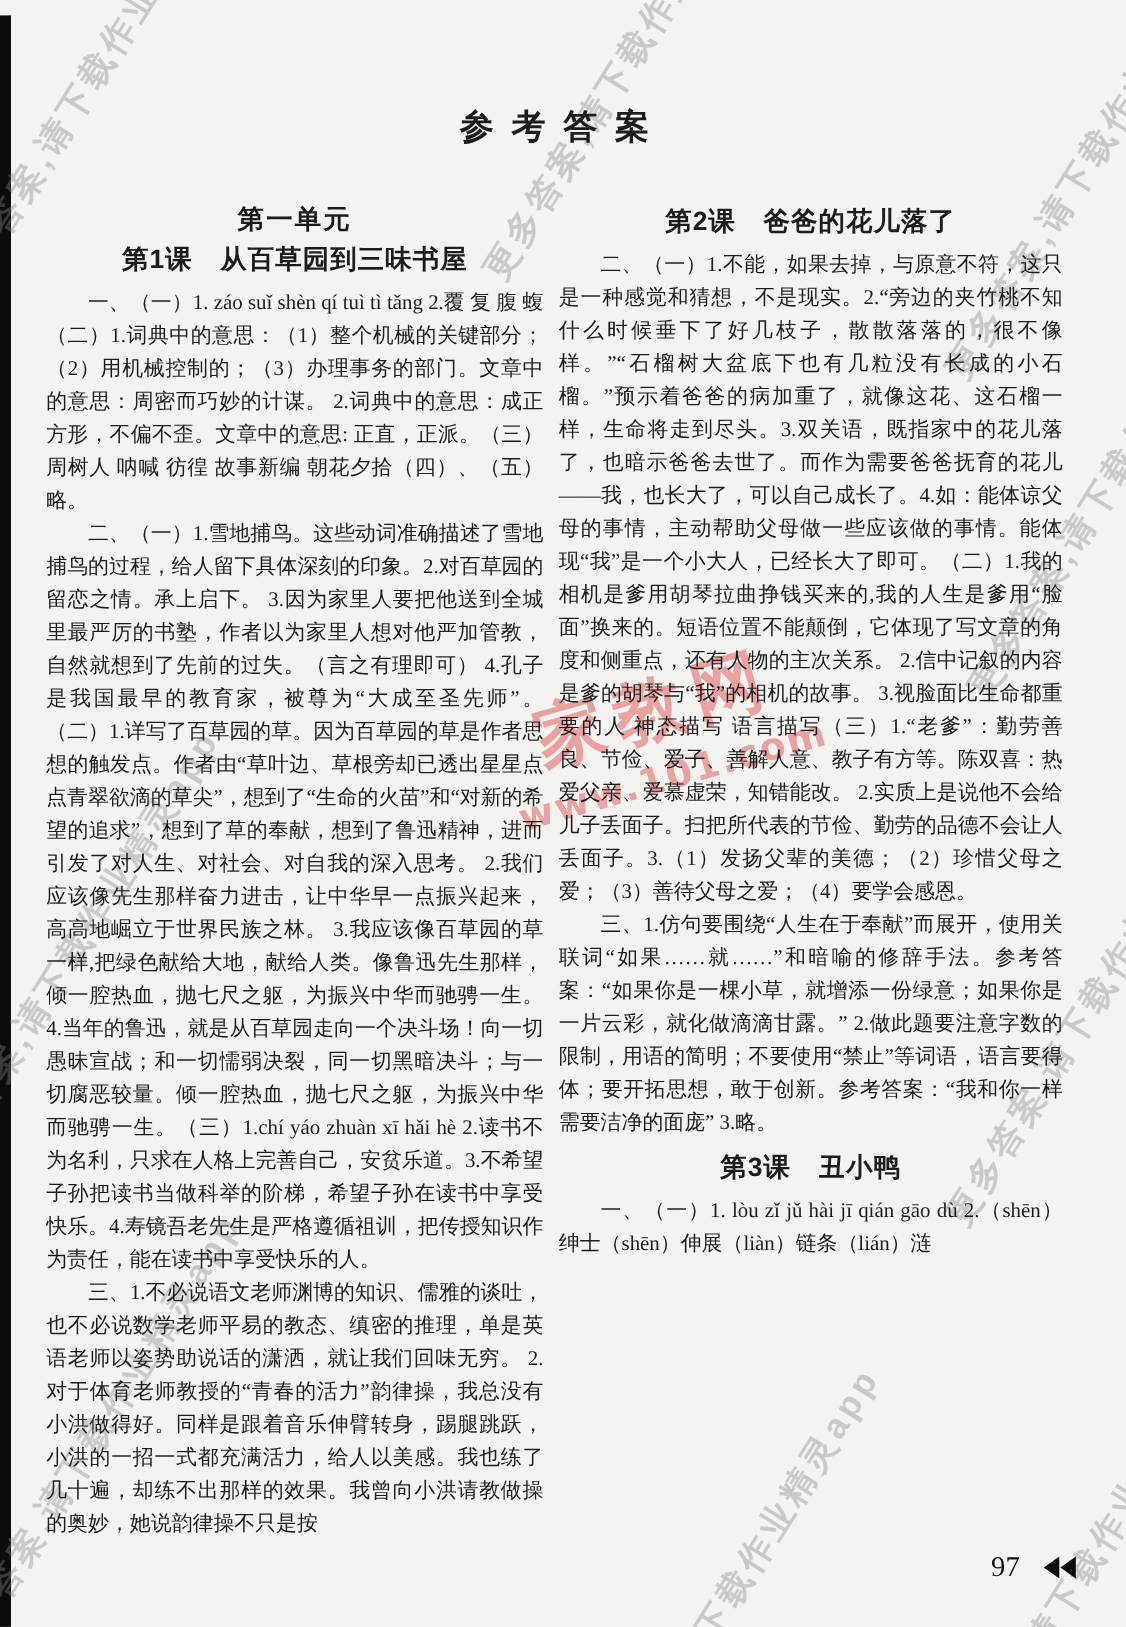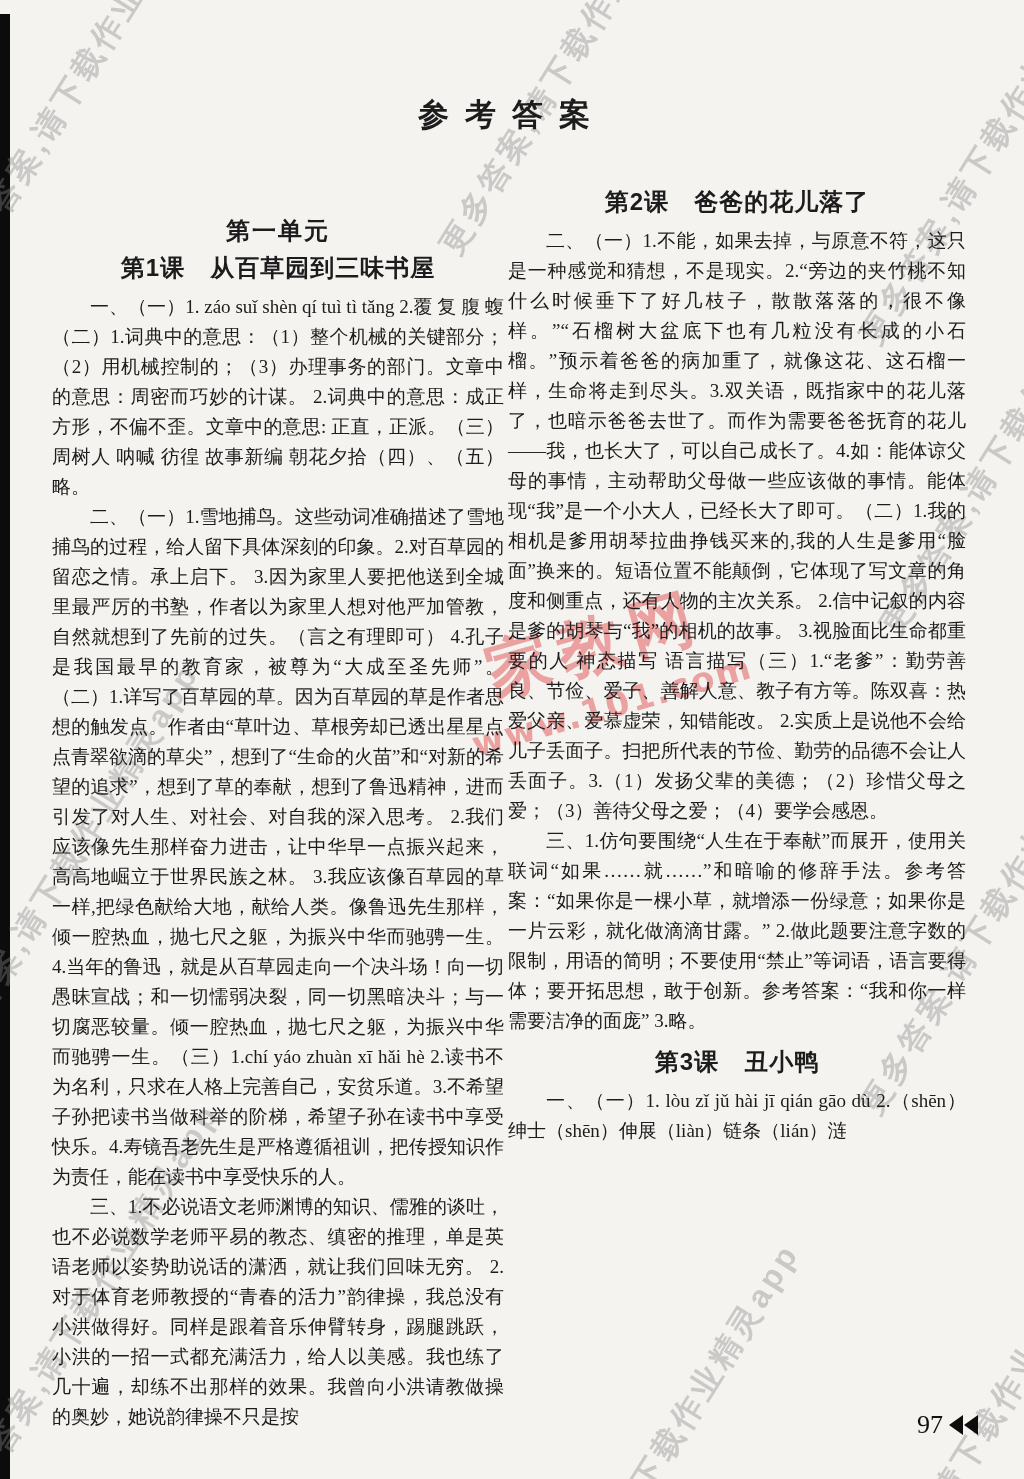--- a/index.html
+++ b/index.html
@@ -21,35 +21,35 @@
     font-family:"DejaVu Sans",sans-serif;pointer-events:none;
   }
   .red-stamp .l1{font-size:64px;font-weight:bold;letter-spacing:10px;}
   .red-stamp .l2{font-size:34px;font-weight:bold;letter-spacing:2px;}
   .page-title{
     position:absolute;top:94px;left:0;width:1024px;text-align:center;
     font-size:31px;font-weight:bold;letter-spacing:16px;
     font-family:"Liberation Sans","DejaVu Sans",sans-serif;
   }
   .col{position:absolute;font-size:19px;line-height:30px;text-align:justify;}
-  .col-left{left:52px;top:183px;width:452px;margin-top:31px;}
+  .col-left{left:42px;top:183px;width:452px;}
   .col-right{left:508px;top:176px;width:458px;}
   .h-unit{
     text-align:center;font-size:24px;font-weight:bold;line-height:34px;margin:0 0 4px 0;
     font-family:"Liberation Sans","DejaVu Sans",sans-serif;letter-spacing:2px;
   }
   .h-lesson{
     text-align:center;font-size:24px;font-weight:bold;line-height:32px;margin:0 0 8px 0;
     font-family:"Liberation Sans","DejaVu Sans",sans-serif;letter-spacing:1px;
   }
   .para{margin:0;text-indent:2em;}
   .cont{margin:0;text-indent:0;}
   .h-lesson.mt{margin-top:10px;}
   .page-num{
-    position:absolute;right:46px;top:1410px;display:flex;align-items:center;gap:6px;
+    position:absolute;right:46px;top:1410px;display:flex;align-items:center;gap:22px;
     font-size:26px;font-family:"Liberation Serif",serif;color:#111;
   }
   .rewind{display:flex;gap:1px;}
   .tri{width:0;height:0;border-top:10px solid transparent;border-bottom:10px solid transparent;
     border-right:14px solid #0d0d0d;}
 </style>
 </head>
 <body>
 
 <div>

